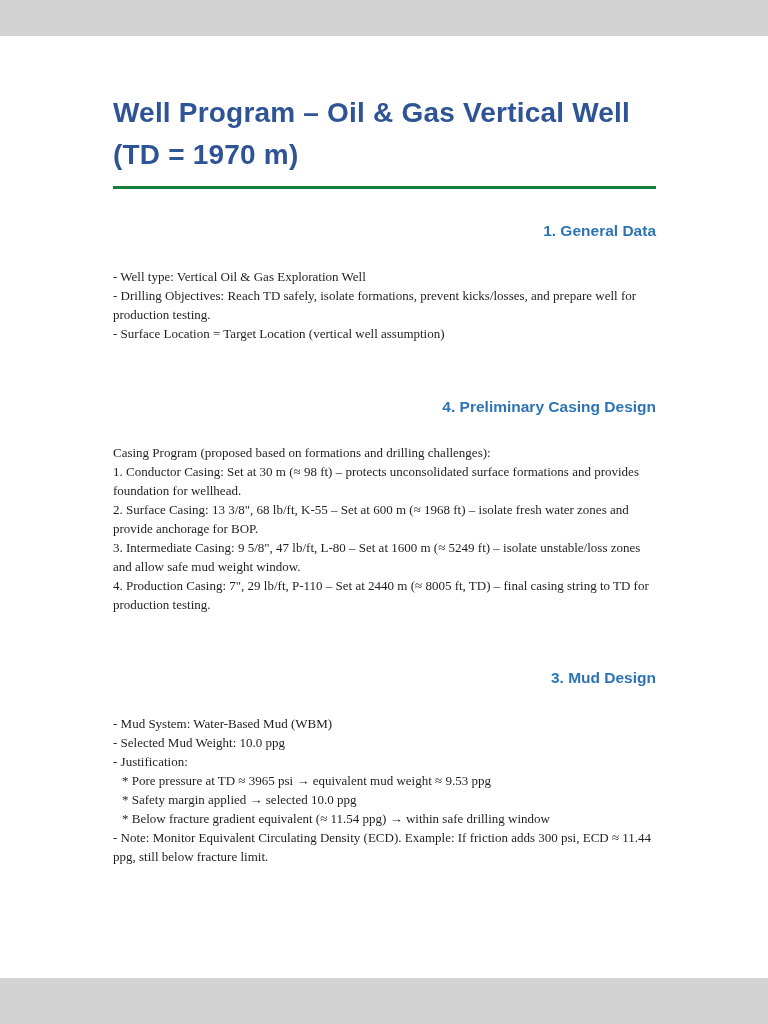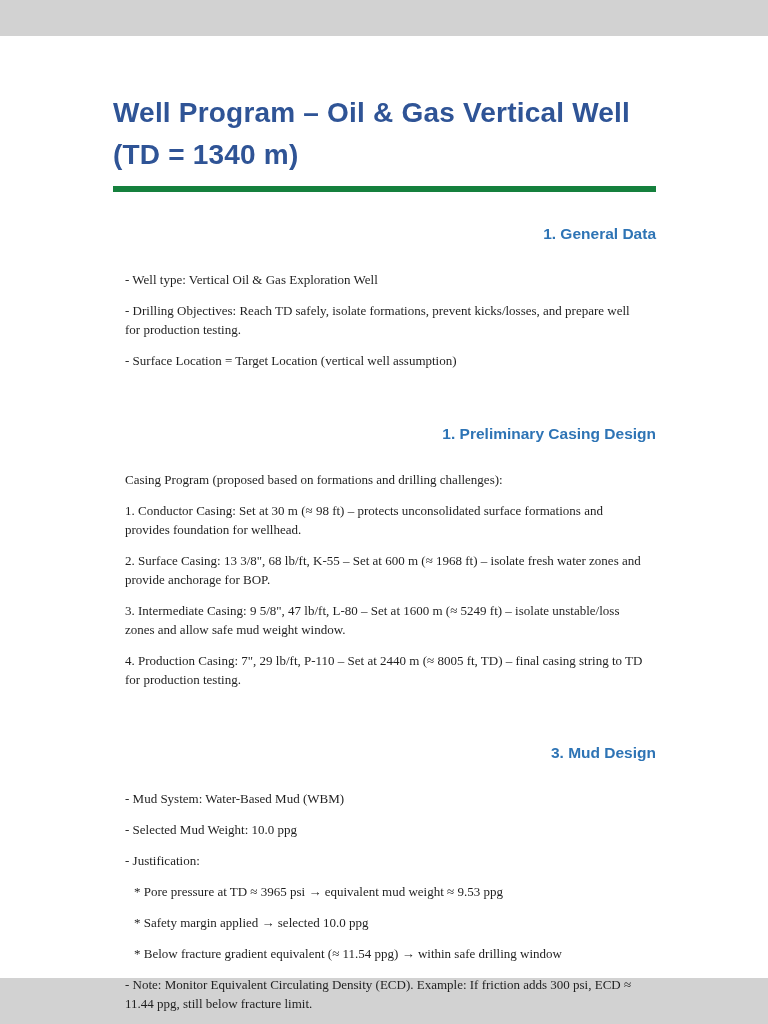--- a/index.html
+++ b/index.html
@@ -29,68 +29,68 @@
     color: #1f1f1f;
   }
   .doc-title {
     font-family: "Liberation Sans", sans-serif;
     font-weight: 600;
     font-size: 28px;
     line-height: 42px;
     color: #2F5496;
     margin: 0;
     padding-bottom: 10px;
-    border-bottom: 6px solid #15803d;
+    border-bottom: 3px solid #15803d;
     letter-spacing: 0.2px;
   }
   .doc-title span { display: block; }
   .section { margin-top: 54px; }
   .section.first { margin-top: 32px; }
   .section-heading {
     font-family: "Liberation Sans", sans-serif;
     font-weight: 700;
     font-size: 15.5px;
     line-height: 20px;
     color: #2E74B5;
     margin: 0 0 26px 0;
     text-align: right;
   }
   .body-text p {
-    margin: 12px;
+    margin: 0;
     font-size: 13px;
     line-height: 19px;
     color: #1f1f1f;
   }
   .body-text p.indent {
     padding-left: 9px;
     font-family: Liberation Serif, serif;
   }
 </style>
 </head>
 <body>
 
 <div class="viewer">
   <div class="page">
 
     <h1 class="doc-title">
       <span>Well Program – Oil &amp; Gas Vertical Well</span>
-      <span>(TD = 1340 m)</span>
+      <span>(TD = 1970 m)</span>
     </h1>
 
     <div class="section first">
       <h2 class="section-heading">1. General Data</h2>
       <div class="body-text">
         <p>- Well type: Vertical Oil &amp; Gas Exploration Well</p>
         <p>- Drilling Objectives: Reach TD safely, isolate formations, prevent kicks/losses, and prepare well for production testing.</p>
         <p>- Surface Location = Target Location (vertical well assumption)</p>
       </div>
     </div>
 
     <div class="section">
-      <h2 class="section-heading">1. Preliminary Casing Design</h2>
+      <h2 class="section-heading">4. Preliminary Casing Design</h2>
       <div class="body-text">
         <p>Casing Program (proposed based on formations and drilling challenges):</p>
         <p>1. Conductor Casing: Set at 30 m (≈ 98 ft) – protects unconsolidated surface formations and provides foundation for wellhead.</p>
         <p>2. Surface Casing: 13 3/8", 68 lb/ft, K-55 – Set at 600 m (≈ 1968 ft) – isolate fresh water zones and provide anchorage for BOP.</p>
         <p>3. Intermediate Casing: 9 5/8", 47 lb/ft, L-80 – Set at 1600 m (≈ 5249 ft) – isolate unstable/loss zones and allow safe mud weight window.</p>
         <p>4. Production Casing: 7", 29 lb/ft, P-110 – Set at 2440 m (≈ 8005 ft, TD) – final casing string to TD for production testing.</p>
       </div>
     </div>
 
     <div class="section">

